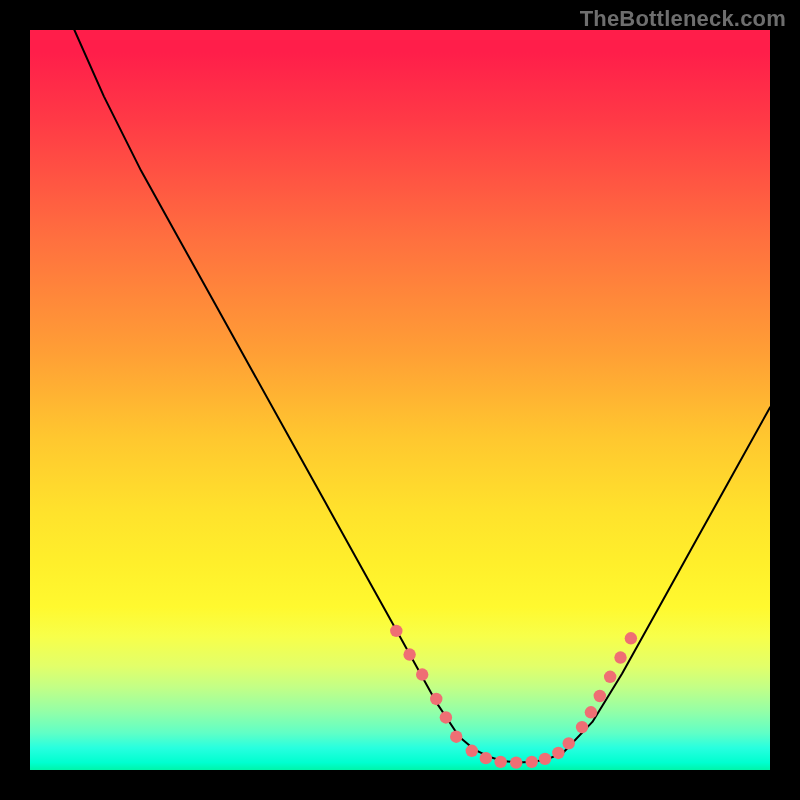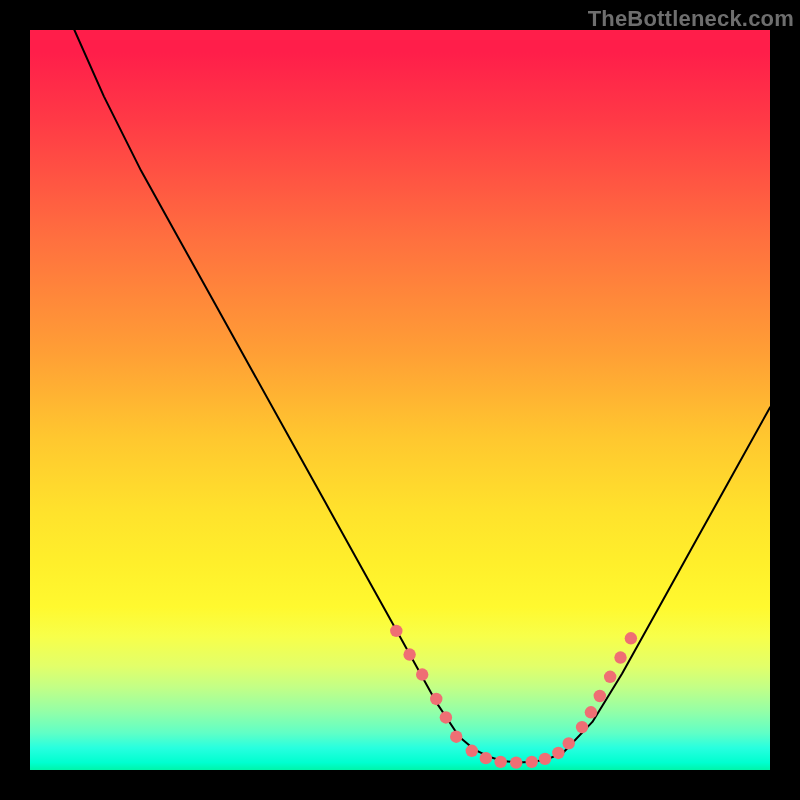--- a/index.html
+++ b/index.html
@@ -45,21 +45,21 @@
       #95ffa6 92%,
       #60ffc6 95%,
       #28ffdf 97%,
       #00ffd0 99%,
       #00f5a9 100%
     );
   }
   .attribution {
     position: absolute;
     top: 6px;
-    right: 6px;
+    right: 14px;
     color: #6e6e6e;
     font-size: 22px;
     font-weight: 600;
     letter-spacing: 0.2px;
     user-select: none;
   }
   svg.curve {
     position: absolute;
     left: 0;
     top: 0;

